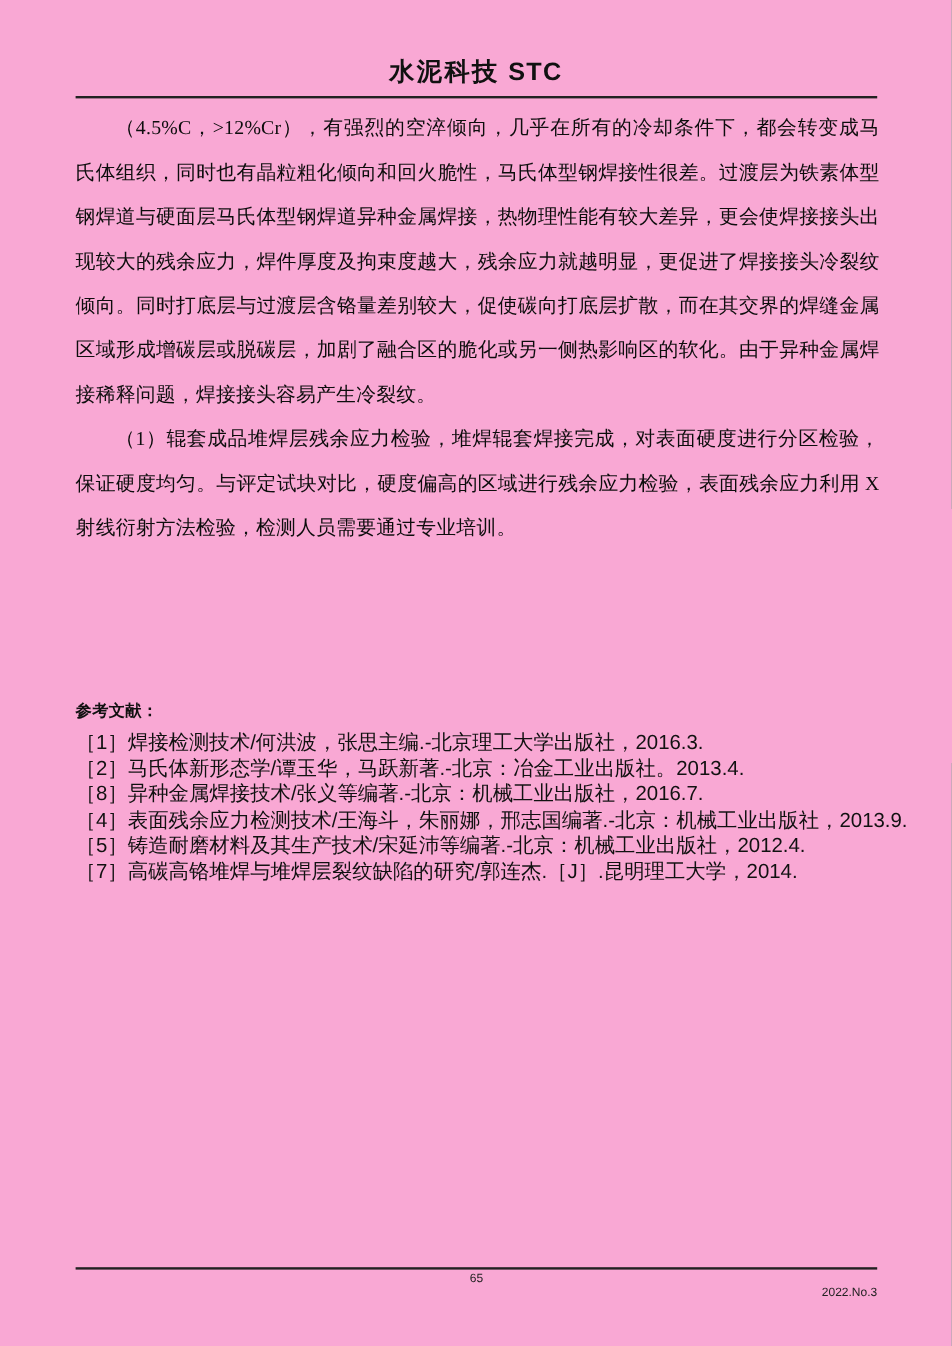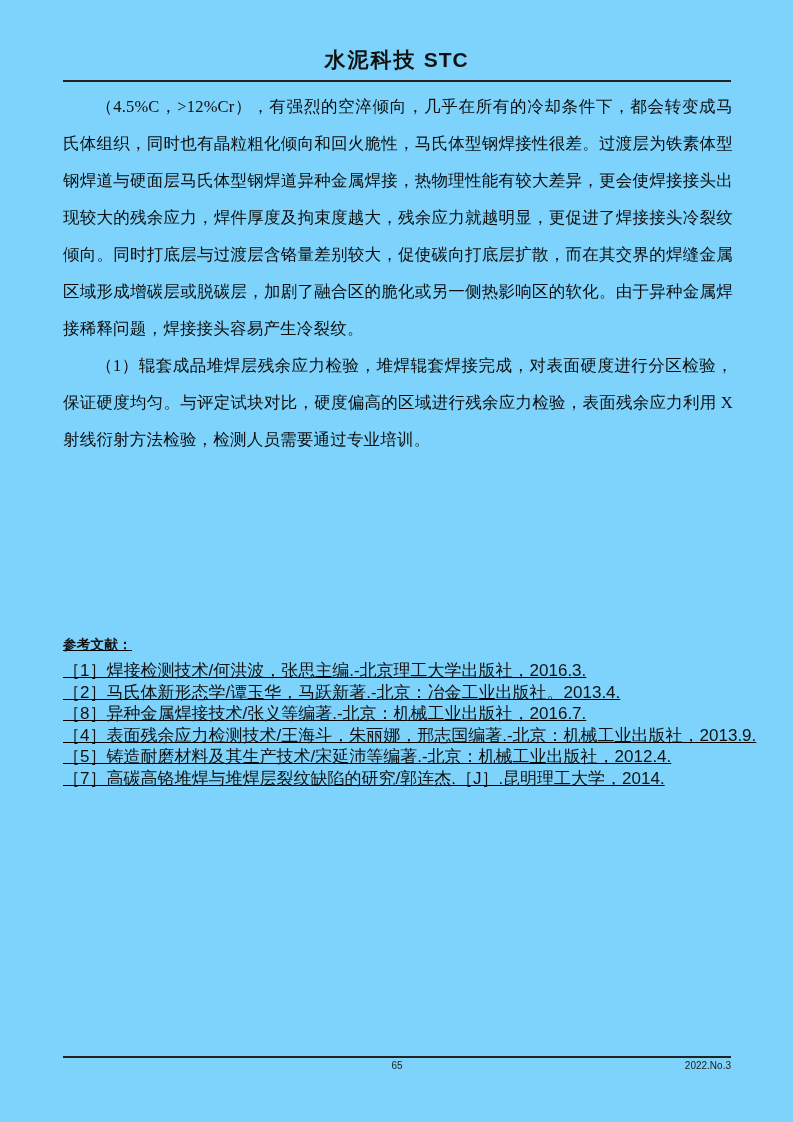--- a/index.html
+++ b/index.html
@@ -4,21 +4,21 @@
 <style>
   html, body {
     margin: 0;
     padding: 0;
     background: #a8a8a8;
   }
   .page {
     position: relative;
     width: 793px;
     height: 1122px;
-    background: #7dd3fc;
+    background: #f9a8d4;
     margin: 0 auto;
     overflow: hidden;
     font-family: "Liberation Serif", serif;
     color: #000;
     box-sizing: border-box;
   }
 
   
   .header {
     position: absolute;
@@ -65,24 +65,23 @@
     margin: 0;
   }
   .indent {
     text-indent: 2em;
   }
 
   
   .refs {
     position: absolute;
     left: 63px;
-    top: 636px;
+    top: 584px;
     width: 680px;
     font-family: "Liberation Sans", sans-serif;
-    text-decoration: underline;
   }
   .refs-title {
     font-size: 13.5px;
     font-weight: bold;
     color: #111;
     margin-bottom: 6px;
     letter-spacing: 0.3px;
   }
   .ref-item {
     font-size: 17px;
@@ -112,21 +111,21 @@
   }
   .footer-page {
     position: absolute;
     left: 0;
     width: 668px;
     text-align: center;
   }
   .footer-issue {
     position: absolute;
     right: 0;
-    top: 0;
+    top: 12px;
     text-align: right;
   }
 </style>
 </head>
 <body>
 
 <div class="page">
 
   <div class="header">
     <span class="header-title"><span>水泥科技</span> <span class="latin">STC</span></span>

